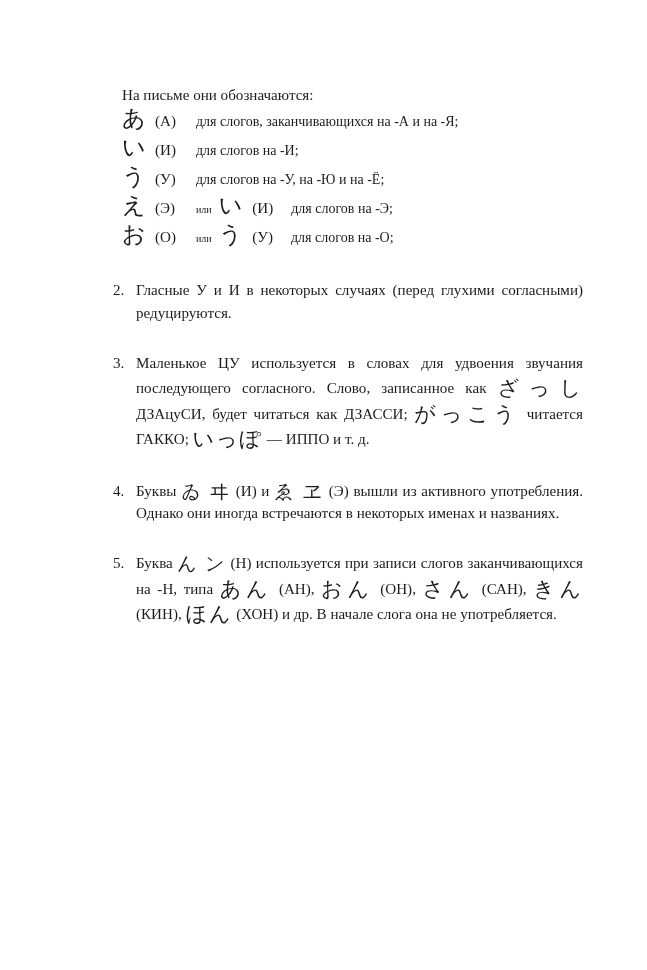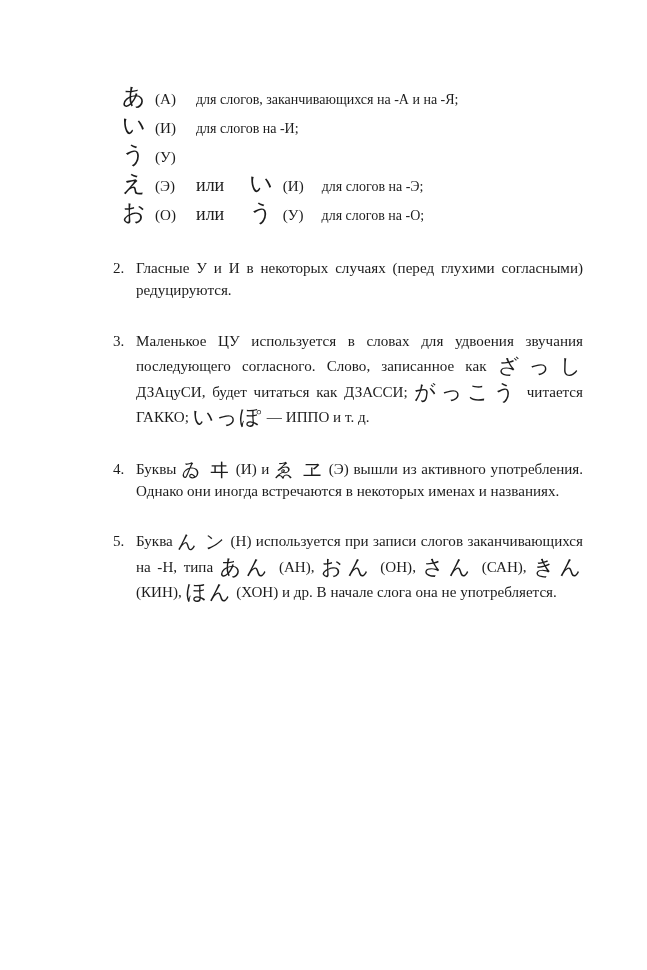--- a/index.html
+++ b/index.html
@@ -52,22 +52,22 @@
   .k-rom {
     font-size: 15.1px;
     width: 41px;
     flex: none;
   }
   .k-desc {
     font-size: 14px;
     white-space: nowrap;
   }
   .k-or {
-    font-size: 18px;
-    margin-right: 25px;
+    font-size: 10px;
+    margin-right: 7px;
   }
   .k-char2 {
     font-size: 23px;
     line-height: 23px;
     font-family: "DejaVu Sans", sans-serif;
     margin-right: 10px;
   }
   .k-rom2 {
     font-size: 15.1px;
     margin-right: 18px;
@@ -122,35 +122,37 @@
     letter-spacing: 1px;
     vertical-align: -2px;
   }
   .loose { line-height: 25.5px; }
 </style>
 </head>
 <body>
 
 <div class="page">
 
+  <p class="lead">На письме они обозначаются:</p>
 
   <ul class="kana-table">
     <li class="kana-row">
       <span class="k-char">あ</span>
       <span class="k-rom">(А)</span>
       <span class="k-desc">для слогов, заканчивающихся на -А и на -Я;</span>
     </li>
     <li class="kana-row">
       <span class="k-char">い</span>
       <span class="k-rom">(И)</span>
       <span class="k-desc">для слогов на -И;</span>
     </li>
     <li class="kana-row">
       <span class="k-char">う</span>
       <span class="k-rom">(У)</span>
+      <span class="k-desc">для слогов на -У, на -Ю и на -Ё;</span>
     </li>
     <li class="kana-row">
       <span class="k-char">え</span>
       <span class="k-rom">(Э)</span>
       <span class="k-or">или</span>
       <span class="k-char2">い</span>
       <span class="k-rom2">(И)</span>
       <span class="k-desc">для слогов на -Э;</span>
     </li>
     <li class="kana-row">

